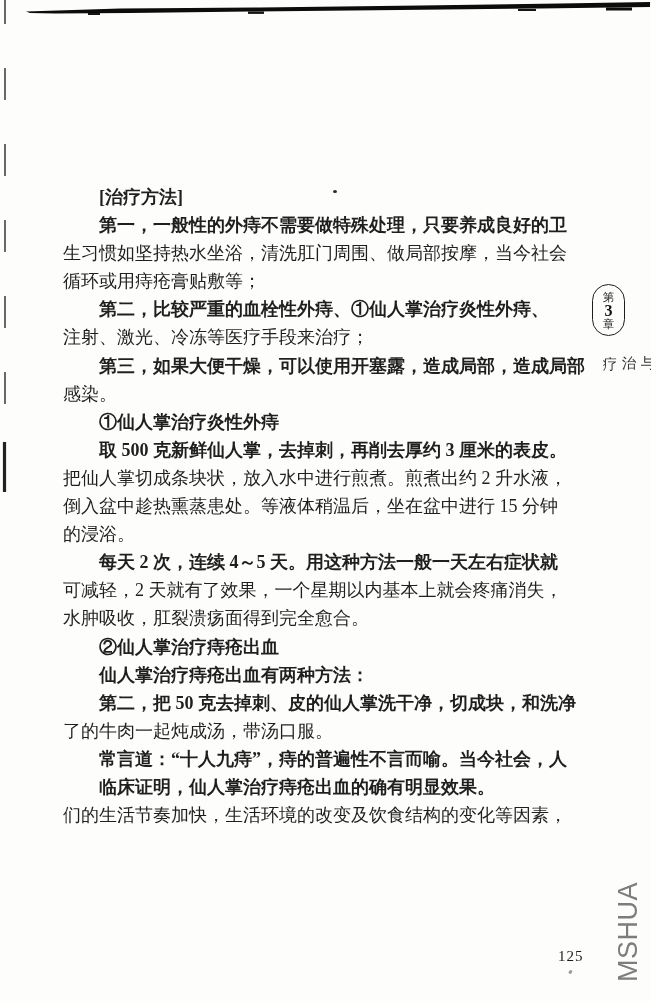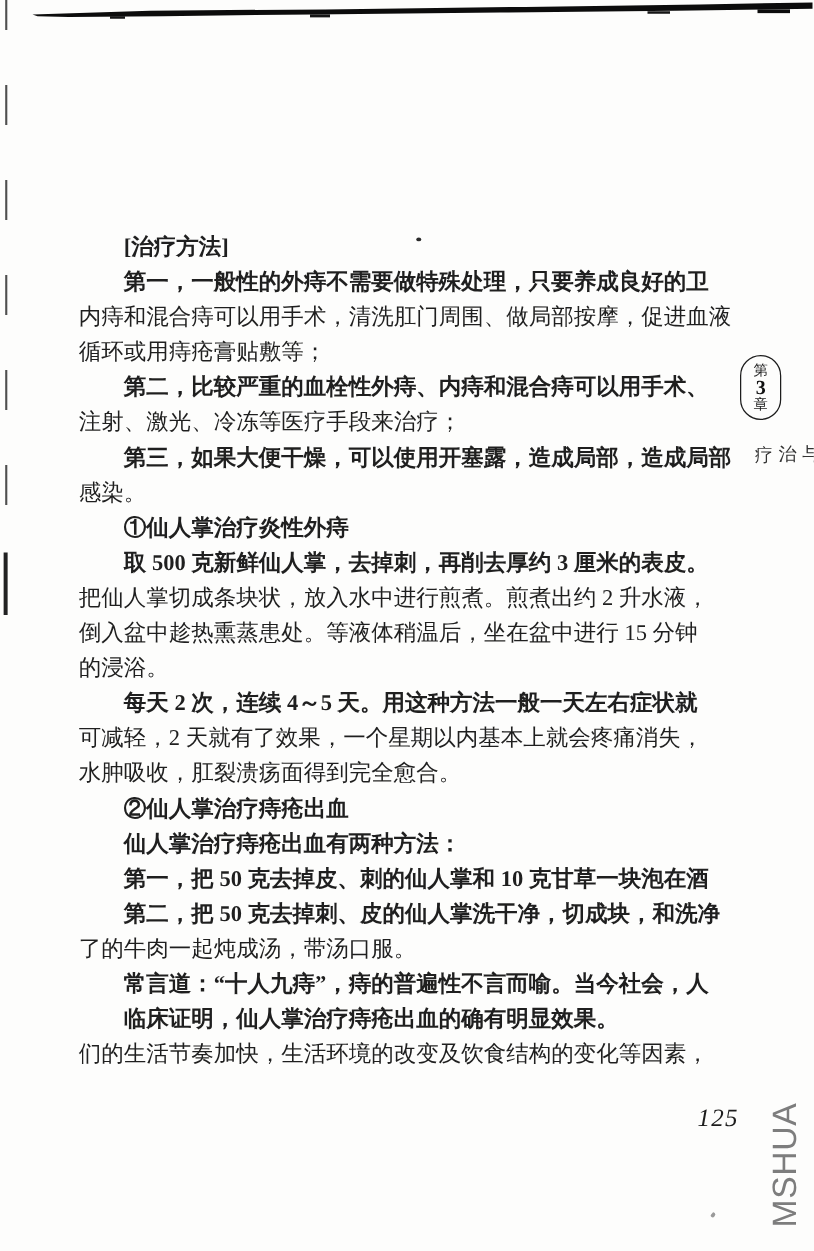--- a/index.html
+++ b/index.html
@@ -45,22 +45,22 @@
   .badge .b-top,.badge .b-bottom{font-size:11.5px;line-height:12px;color:#1d1d1d;}
   .badge .b-num{font-size:16px;line-height:15px;font-weight:bold;color:#111;}
   .chapter-title{
     position:absolute;left:600px;top:344px;
     writing-mode:vertical-rl;text-orientation:upright;
     font-size:14.5px;letter-spacing:2px;color:#333;
   }
 
   
   .page-number{
-    position:absolute;left:558px;top:884px;
-    font-size:20px;font-style:italic;color:#1d1d1d;
+    position:absolute;left:558px;top:948px;
+    font-size:15px;color:#1d1d1d;
     letter-spacing:1px;
   }
   .watermark{
     position:absolute;left:580px;top:920px;
     width:96px;height:28px;
     transform:rotate(-90deg);
     transform-origin:center center;
     font-family:"Liberation Sans","DejaVu Sans",sans-serif;
     font-size:27px;line-height:28px;
     color:#7d7d7d;
@@ -85,37 +85,36 @@
     <line x1="5" y1="-8" x2="5" y2="432" stroke="#4f4f4f" stroke-width="1.7" stroke-dasharray="32 44"></line>
     <line x1="4.5" y1="442" x2="4.5" y2="492" stroke="#222222" stroke-width="3.2"></line>
   </svg>
 
   <span class="speck s1"></span>
   <span class="speck s2"></span>
 
   <div class="text-block">
     <div class="ln ind bold">[治疗方法]</div>
     <div class="ln ind">第一，一般性的外痔不需要做特殊处理，只要养成良好的卫</div>
-    <div class="ln">内痔和混合痔可以用手术，清洗肛门周围、做局部按摩，促进血液</div>
+    <div class="ln">生习惯如坚持热水坐浴，清洗肛门周围、做局部按摩，当今社会</div>
     <div class="ln">循环或用痔疮膏贴敷等；</div>
-    <div class="ln ind">第二，比较严重的血栓性外痔、内痔和混合痔可以用手术、</div>
+    <div class="ln ind">第二，比较严重的血栓性外痔、①仙人掌治疗炎性外痔、</div>
     <div class="ln">注射、激光、冷冻等医疗手段来治疗；</div>
     <div class="ln ind">第三，如果大便干燥，可以使用开塞露，造成局部，造成局部</div>
     <div class="ln">感染。</div>
     <div class="ln ind">①仙人掌治疗炎性外痔</div>
     <div class="ln ind">取 500 克新鲜仙人掌，去掉刺，再削去厚约 3 厘米的表皮。</div>
     <div class="ln">把仙人掌切成条块状，放入水中进行煎煮。煎煮出约 2 升水液，</div>
     <div class="ln">倒入盆中趁热熏蒸患处。等液体稍温后，坐在盆中进行 15 分钟</div>
     <div class="ln">的浸浴。</div>
     <div class="ln ind">每天 2 次，连续 4～5 天。用这种方法一般一天左右症状就</div>
     <div class="ln">可减轻，2 天就有了效果，一个星期以内基本上就会疼痛消失，</div>
     <div class="ln">水肿吸收，肛裂溃疡面得到完全愈合。</div>
     <div class="ln ind">②仙人掌治疗痔疮出血</div>
     <div class="ln ind">仙人掌治疗痔疮出血有两种方法：</div>
-    <div class="ln ind">第一，把 50 克去掉皮、刺的仙人掌和 10 克甘草一块泡在酒</div>
     <div class="ln ind">第二，把 50 克去掉刺、皮的仙人掌洗干净，切成块，和洗净</div>
     <div class="ln">了的牛肉一起炖成汤，带汤口服。</div>
     <div class="ln ind">常言道：“十人九痔”，痔的普遍性不言而喻。当今社会，人</div>
     <div class="ln ind">临床证明，仙人掌治疗痔疮出血的确有明显效果。</div>
     <div class="ln">们的生活节奏加快，生活环境的改变及饮食结构的变化等因素，</div>
   </div>
 
   <div class="chapter-tab">
     <div class="badge">
       <span class="b-top">第</span>

